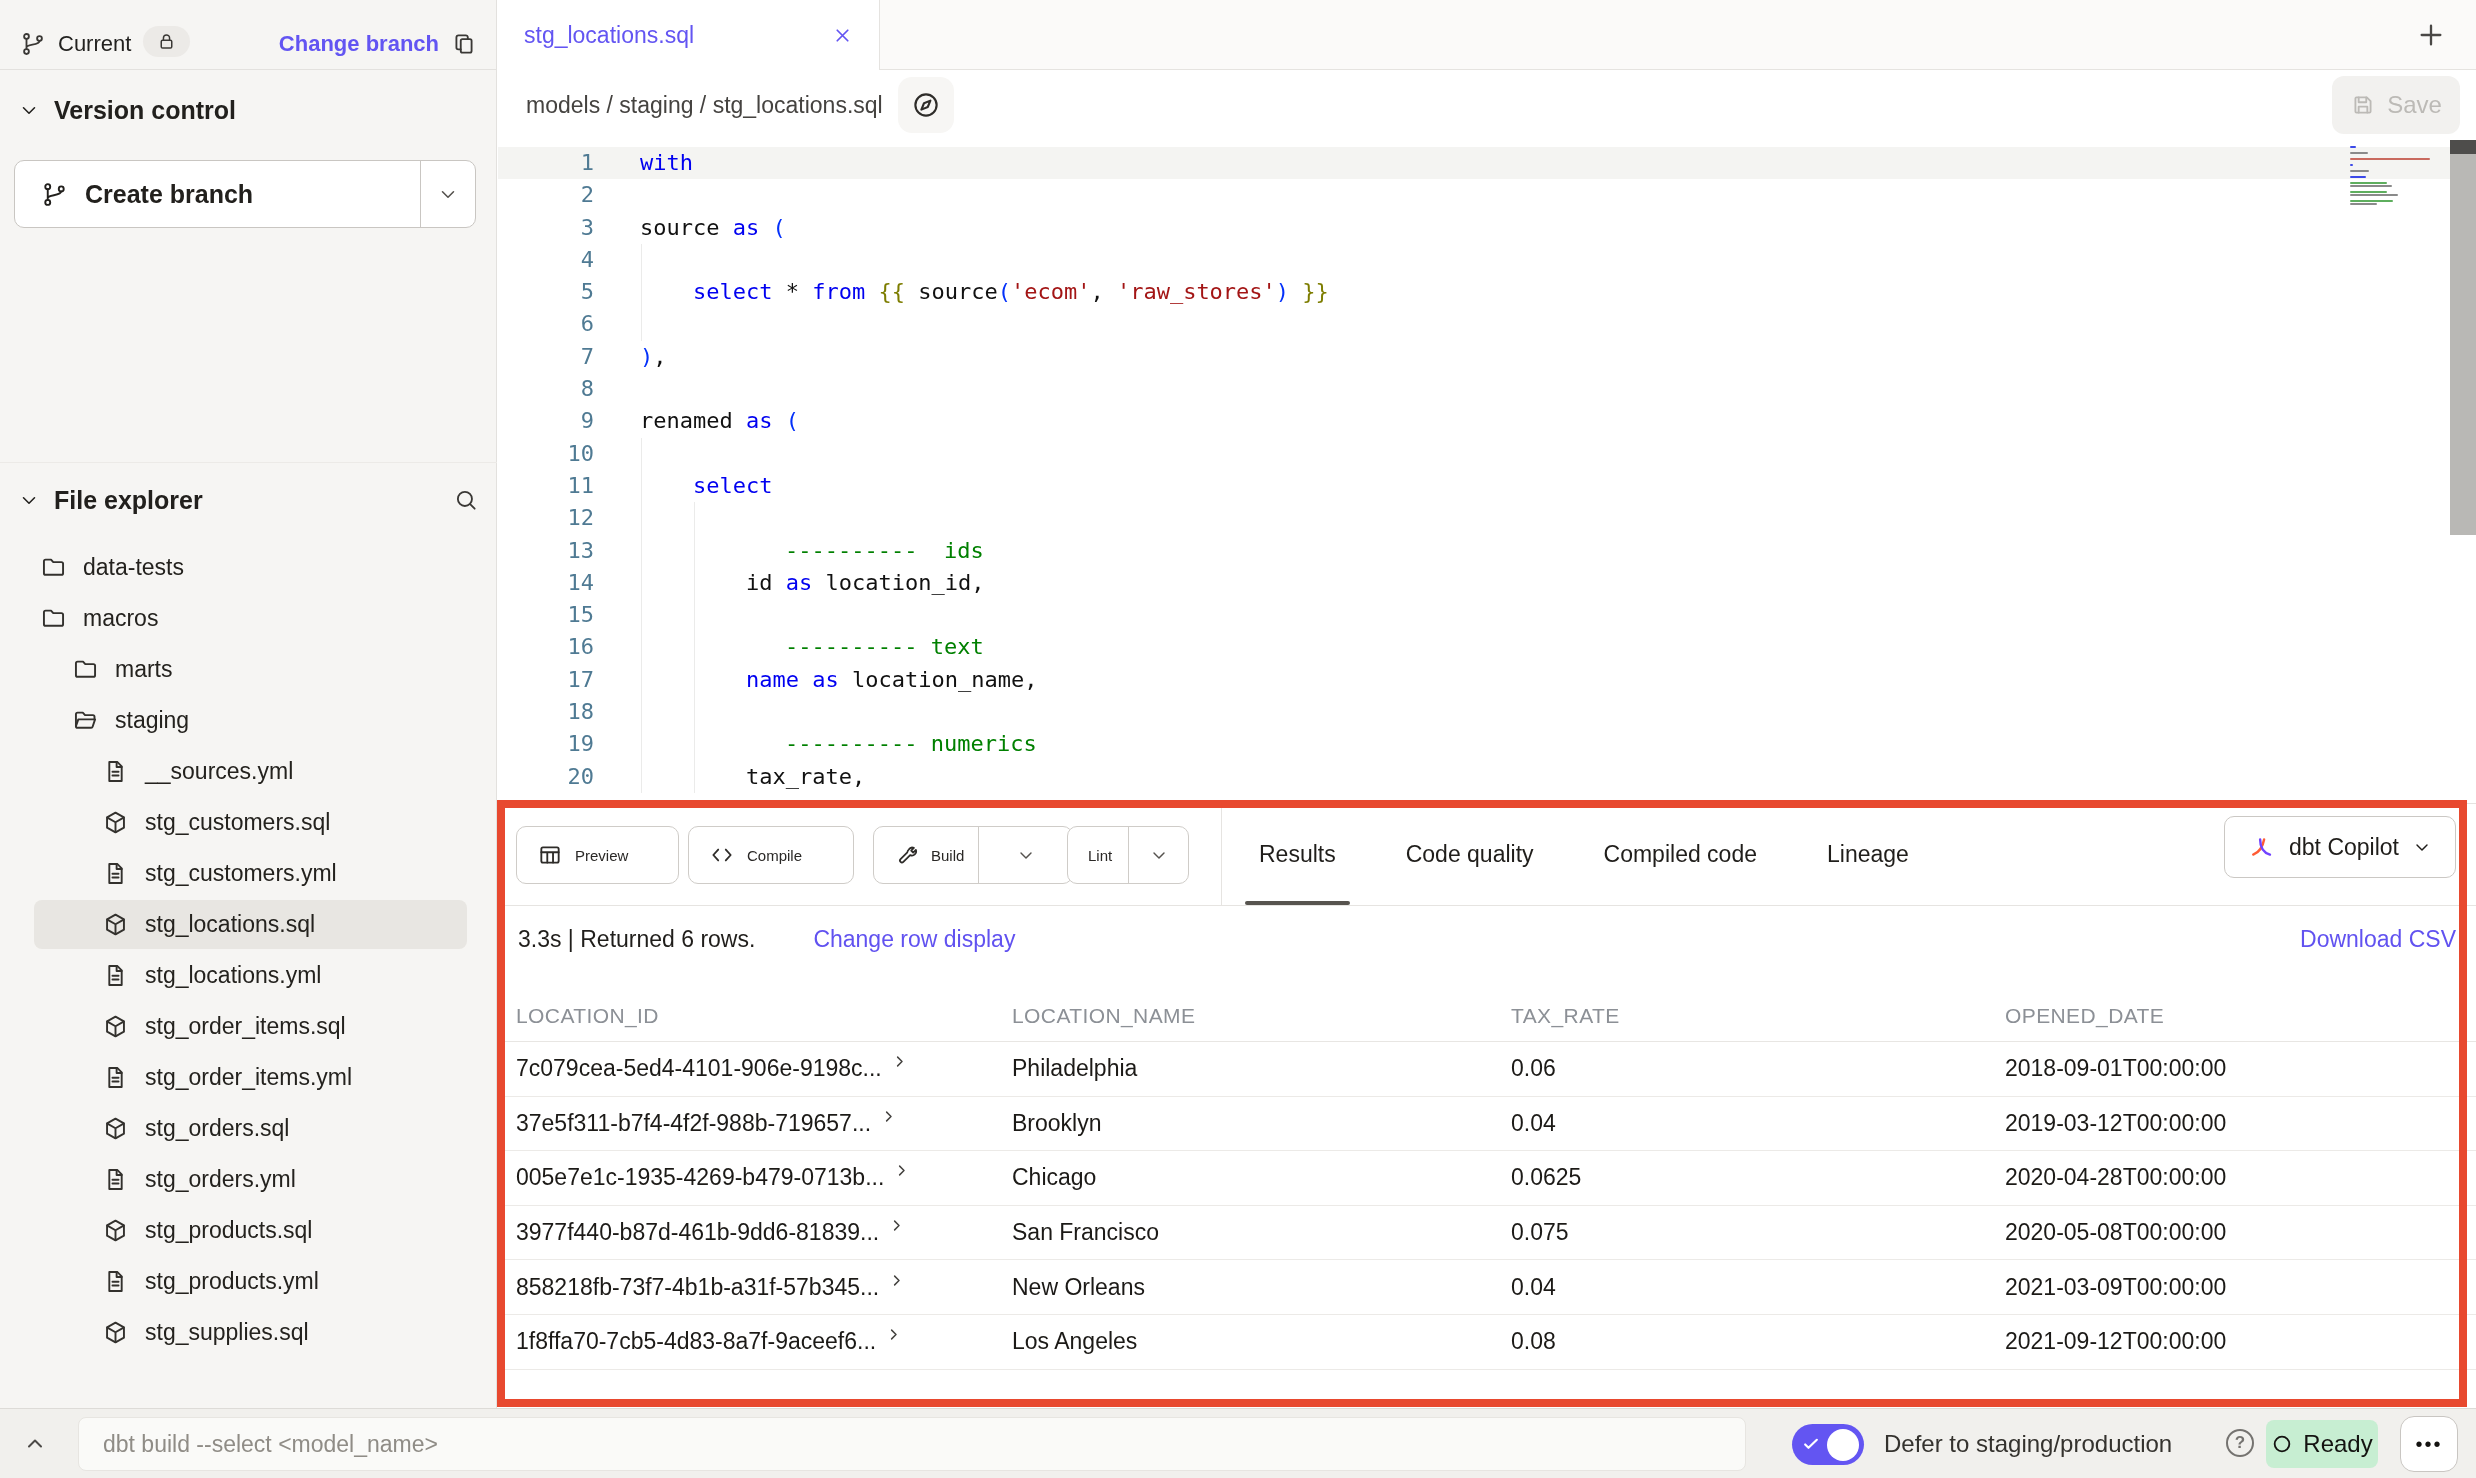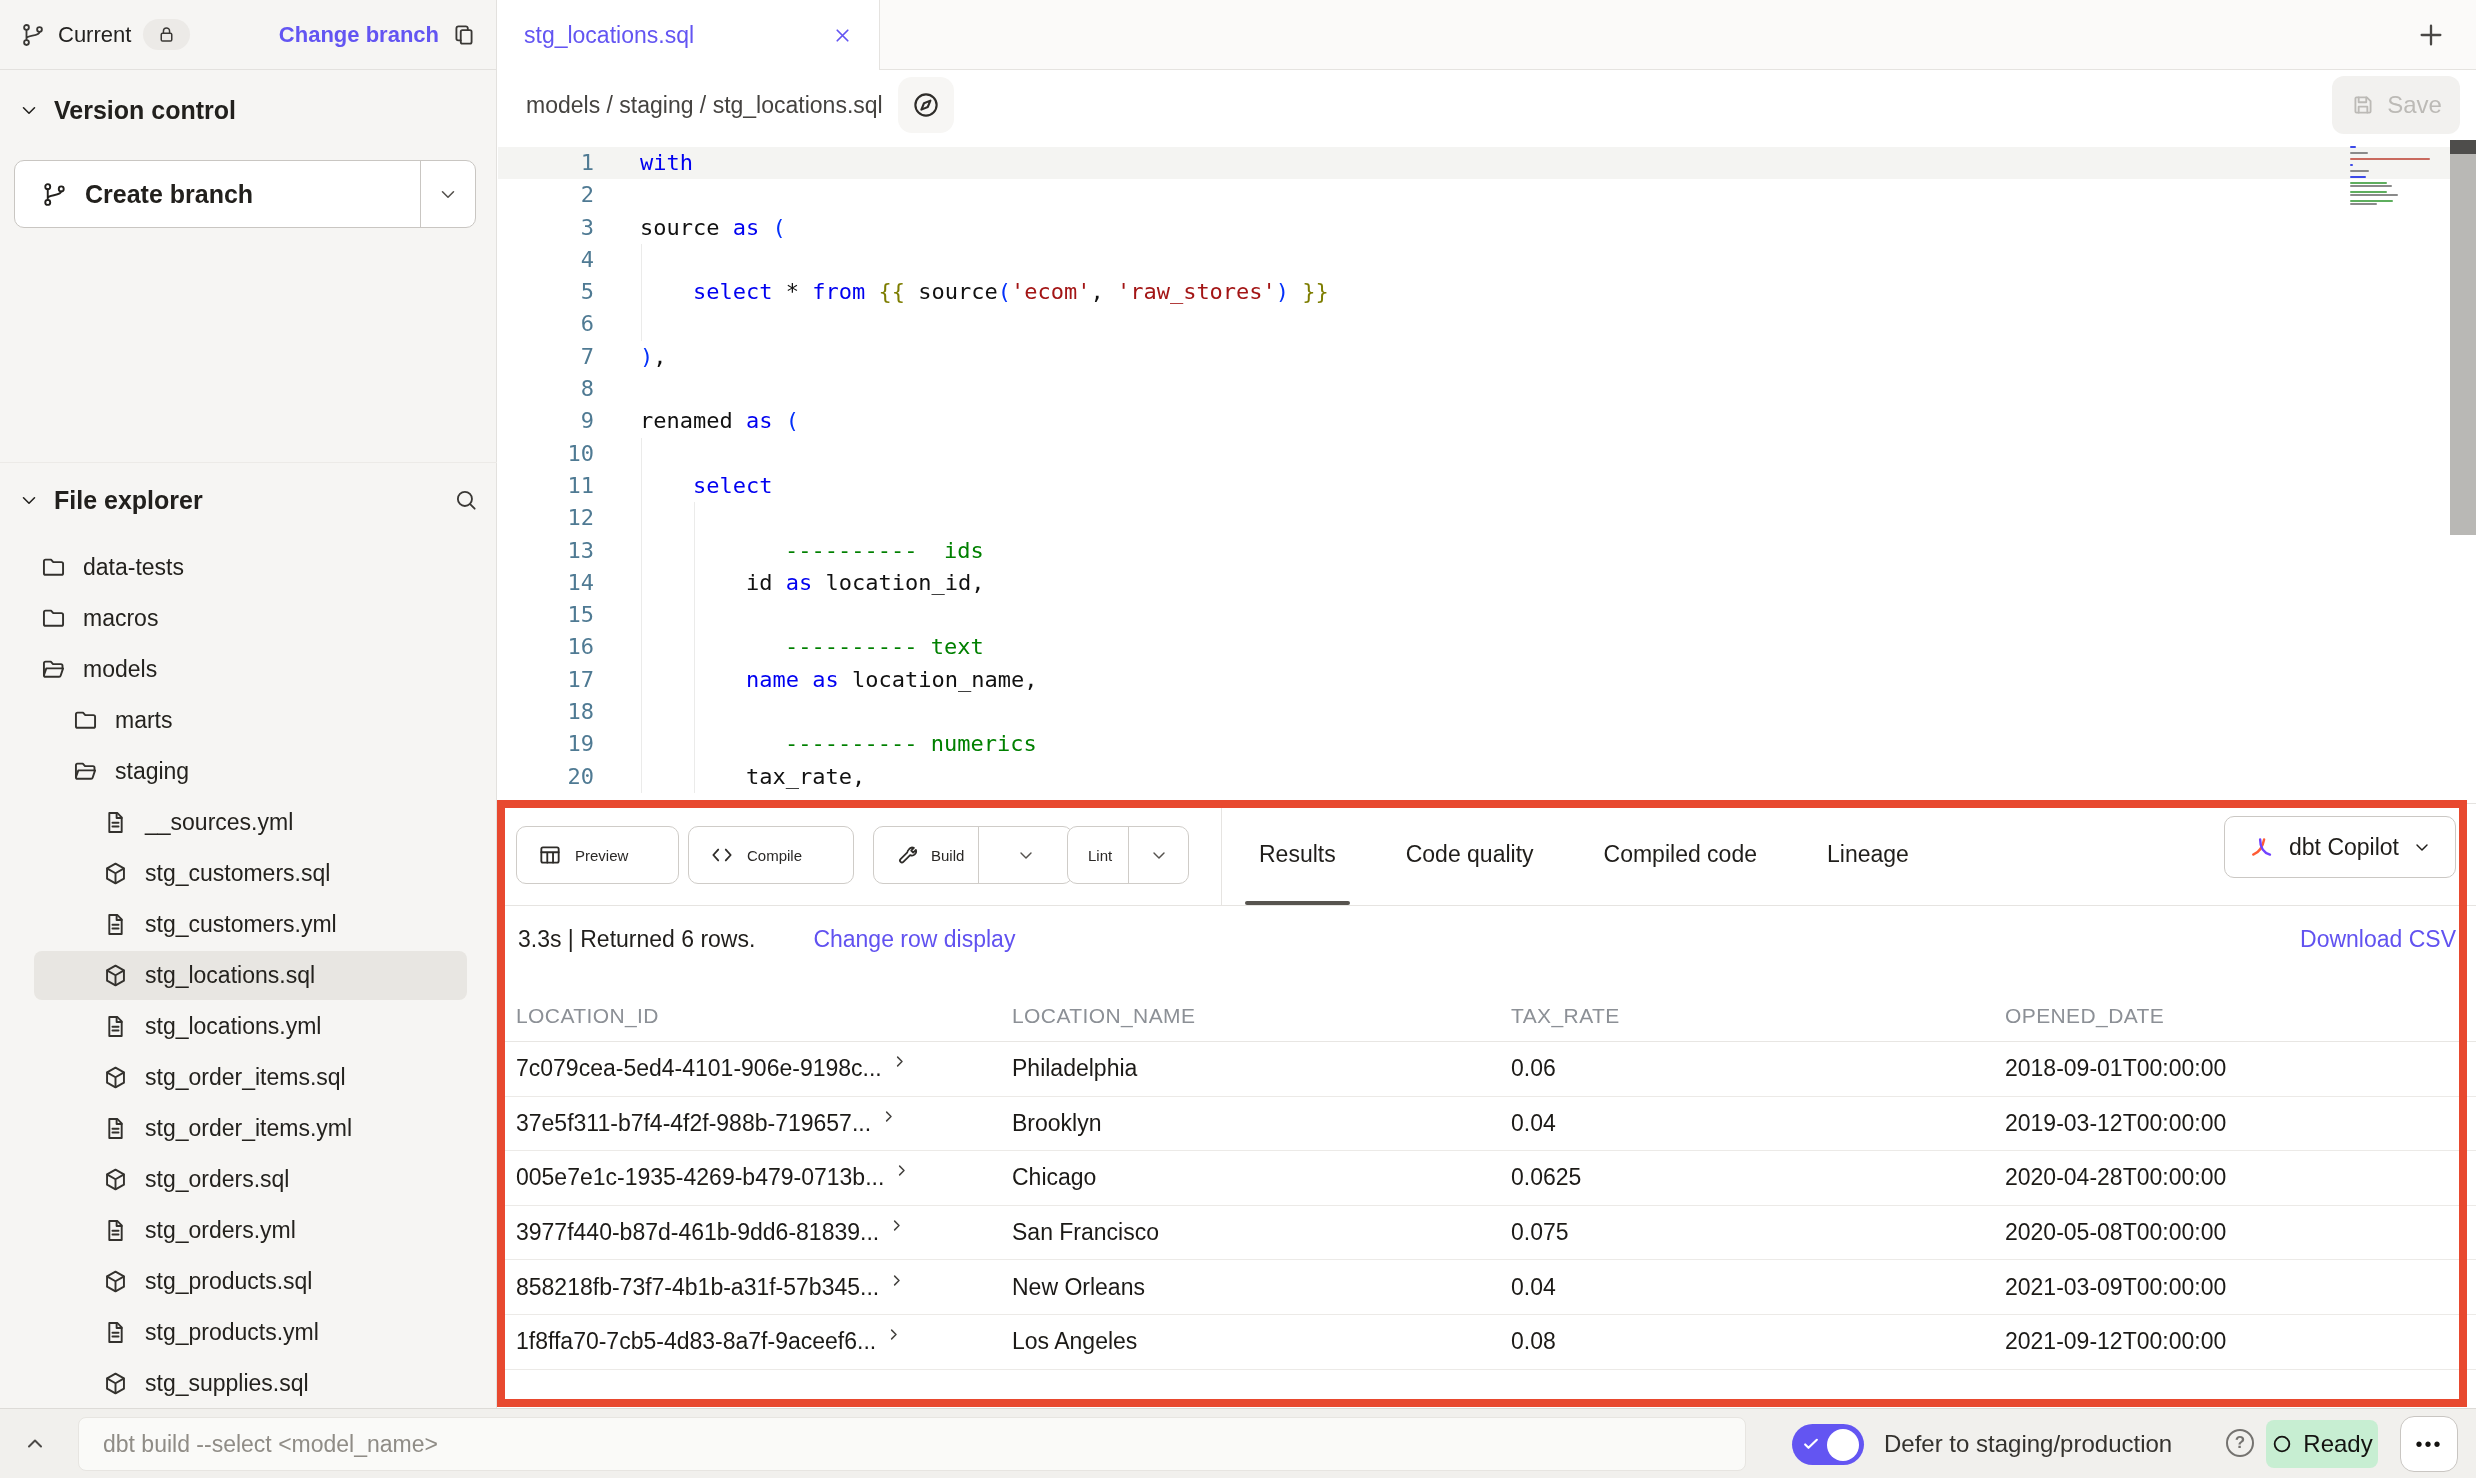--- a/index.html
+++ b/index.html
@@ -3,21 +3,21 @@
 <meta charset="utf-8">
 <style>
   html,body{margin:0;padding:0;}
   body{width:2476px;height:1478px;position:relative;background:#fff;overflow:hidden;
        font-family:"Liberation Sans",sans-serif;color:#22201d;}
   svg{display:block;}
   .ic{fill:none;stroke:currentColor;stroke-width:1.7;stroke-linecap:round;stroke-linejoin:round;}
 
   
   .sidebar{position:absolute;left:0;top:0;width:497px;height:1408px;background:#f6f5f3;border-right:1px solid #e3e1de;box-sizing:border-box;}
-  .branch-bar{position:absolute;left:0;top:0;width:497px;height:70px;border-bottom:1px solid #e3e1de;display:flex;align-items:center;padding:0 20px;gap:12px;box-sizing:border-box;}
+  .branch-bar{position:absolute;left:0;top:0;width:497px;height:70px;border-bottom:1px solid #e3e1de;display:flex;align-items:flex-end;padding:12px 20px;gap:12px;box-sizing:border-box;}
   .branch-label{font-size:22px;color:#232220;}
   .lock-pill{background:#eceae7;border-radius:999px;padding:5px 13px;display:flex;align-items:center;color:#3a3835;}
   .flex-sp{flex:1;}
   .change-branch{font-size:22px;font-weight:700;color:#6355f2;cursor:pointer;}
   .icon-btn{color:#3a3835;}
   .sec-header{position:absolute;left:18px;display:flex;align-items:center;gap:14px;color:#22201d;}
   .sec-title{font-size:25px;font-weight:700;}
   .vc-header{top:86px;height:48px;}
   .fe-header{top:474px;height:52px;width:461px;}
   .fe-sep{position:absolute;left:0;top:462px;width:497px;height:1px;background:#eceae7;}
@@ -179,29 +179,20 @@
         </span>
         <span class="tree-label">data-tests</span>
       </div>
       <div class="tree-row">
         <span class="tree-icon ind0">
           <svg class="ic" width="27" height="27" viewBox="0 0 24 24">
             <path d="M3.5 6.5A1.5 1.5 0 0 1 5 5h4.8l2 2.2H19a1.5 1.5 0 0 1 1.5 1.5v8.3a1.5 1.5 0 0 1-1.5 1.5H5a1.5 1.5 0 0 1-1.5-1.5z"></path>
           </svg>
         </span>
         <span class="tree-label">macros</span>
-      </div>
-      <div class="tree-row">
-        <span class="tree-icon ind0">
-          <svg class="ic" width="27" height="27" viewBox="0 0 24 24">
-            <path d="M3.5 17V6.5A1.5 1.5 0 0 1 5 5h4.6l2 2.2h7A1.4 1.4 0 0 1 20 8.6V11"></path>
-            <path d="M5.6 11h14.9l-2.1 6.4a1.5 1.5 0 0 1-1.4 1.1H5a1.5 1.5 0 0 1-1.5-1.5z"></path>
-          </svg>
-        </span>
-        <span class="tree-label">models</span>
       </div>
       <div class="tree-row">
         <span class="tree-icon ind1">
           <svg class="ic" width="27" height="27" viewBox="0 0 24 24">
             <path d="M3.5 6.5A1.5 1.5 0 0 1 5 5h4.8l2 2.2H19a1.5 1.5 0 0 1 1.5 1.5v8.3a1.5 1.5 0 0 1-1.5 1.5H5a1.5 1.5 0 0 1-1.5-1.5z"></path>
           </svg>
         </span>
         <span class="tree-label">marts</span>
       </div>
       <div class="tree-row">

